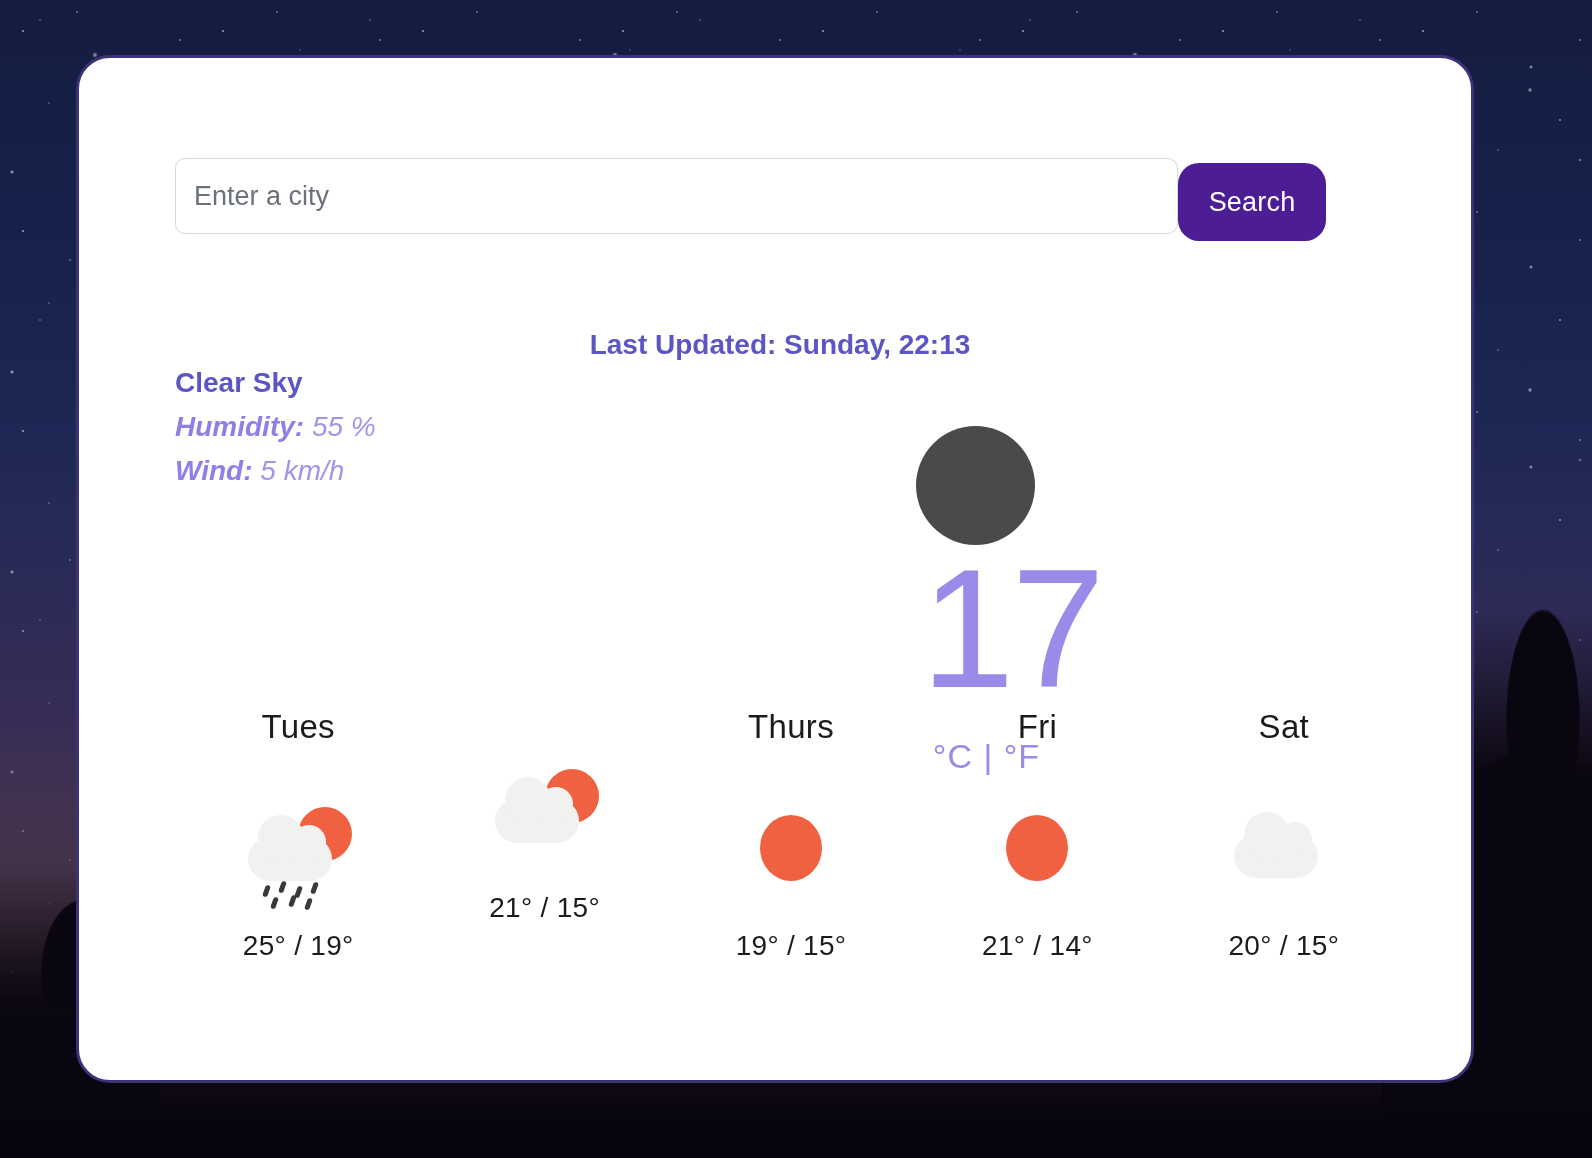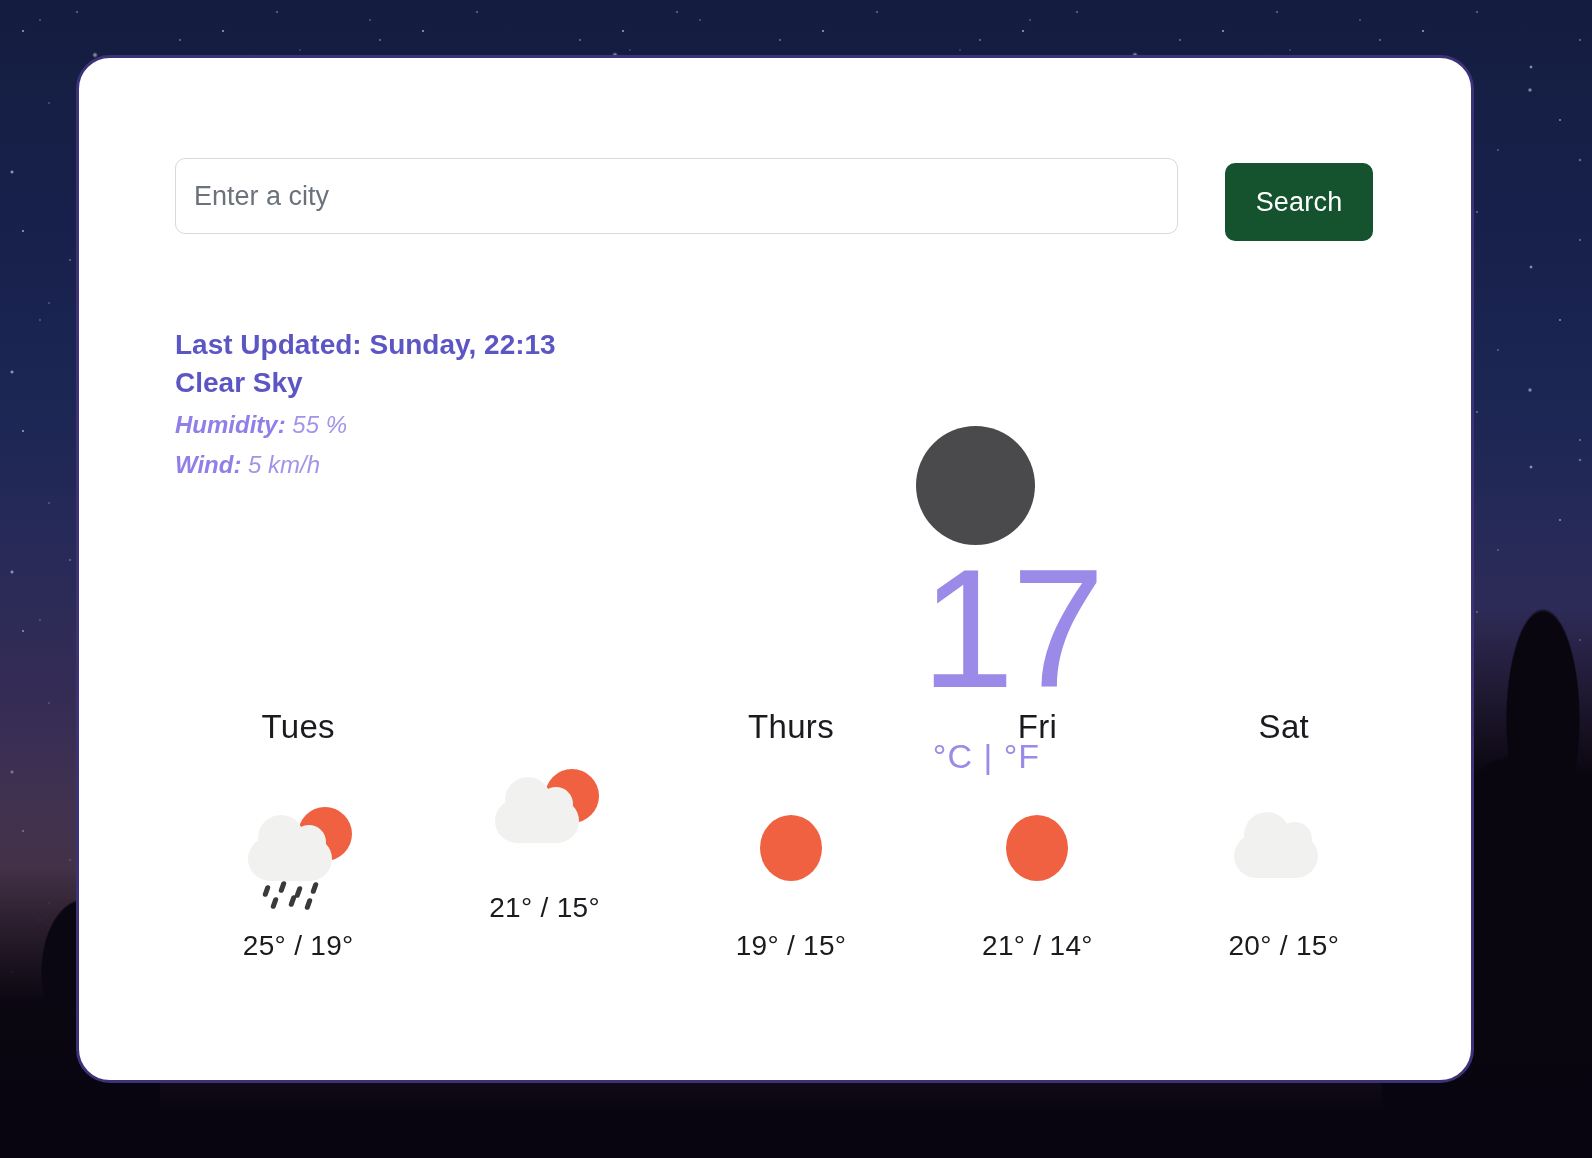--- a/index.html
+++ b/index.html
@@ -138,27 +138,26 @@
     padding: 0 18px;
     font-size: 27px;
     color: #4f5661;
     font-family: "Liberation Sans", sans-serif;
     background: #fff;
     outline: none;
   }
   #city-input::placeholder { color: #6b727c; }
 
   #search-button {
-    margin-left: 47px;
     margin-top: 5px;
     width: 148px;
     height: 78px;
-    background: #14532d;
+    background: #4c1d95;
     border: none;
-    border-radius: 10px;
+    border-radius: 21px;
     color: #ffffff;
     font-size: 27px;
     font-family: "Liberation Sans", sans-serif;
     cursor: pointer;
     letter-spacing: .2px;
   }
 
   
   .current-block {
     position: absolute;
@@ -171,30 +170,31 @@
     font-weight: bold;
     color: #2b2d76;
     line-height: 1.05;
     letter-spacing: -1px;
   }
   #last-updated {
     margin-top: 26px;
     font-size: 28px;
     font-weight: bold;
     color: #5b56c4;
+    text-align: center;
   }
   #condition-text {
     margin-top: 6px;
     font-size: 28px;
     font-weight: bold;
     color: #5b56c4;
   }
   .detail-line {
     margin-top: 12px;
-    font-size: 24px;
+    font-size: 28px;
     font-style: italic;
     color: #a394ea;
   }
   .detail-line .k {
     font-weight: bold;
     color: #8f7fe8;
   }
 
   
   .temp-cluster {

